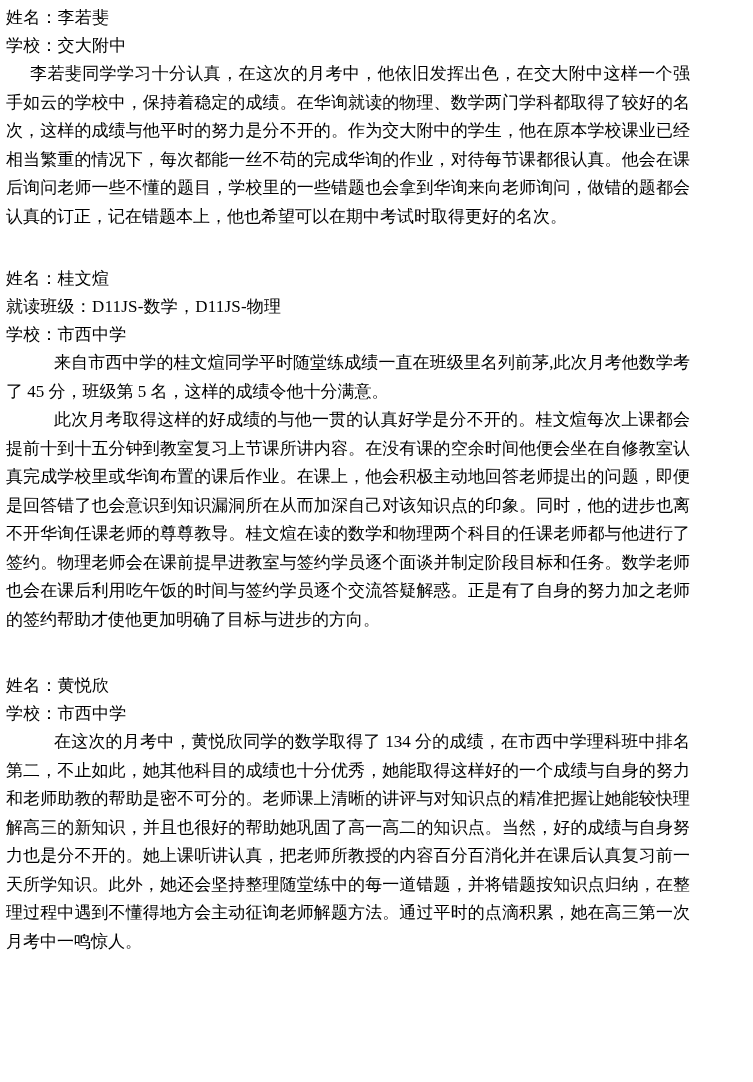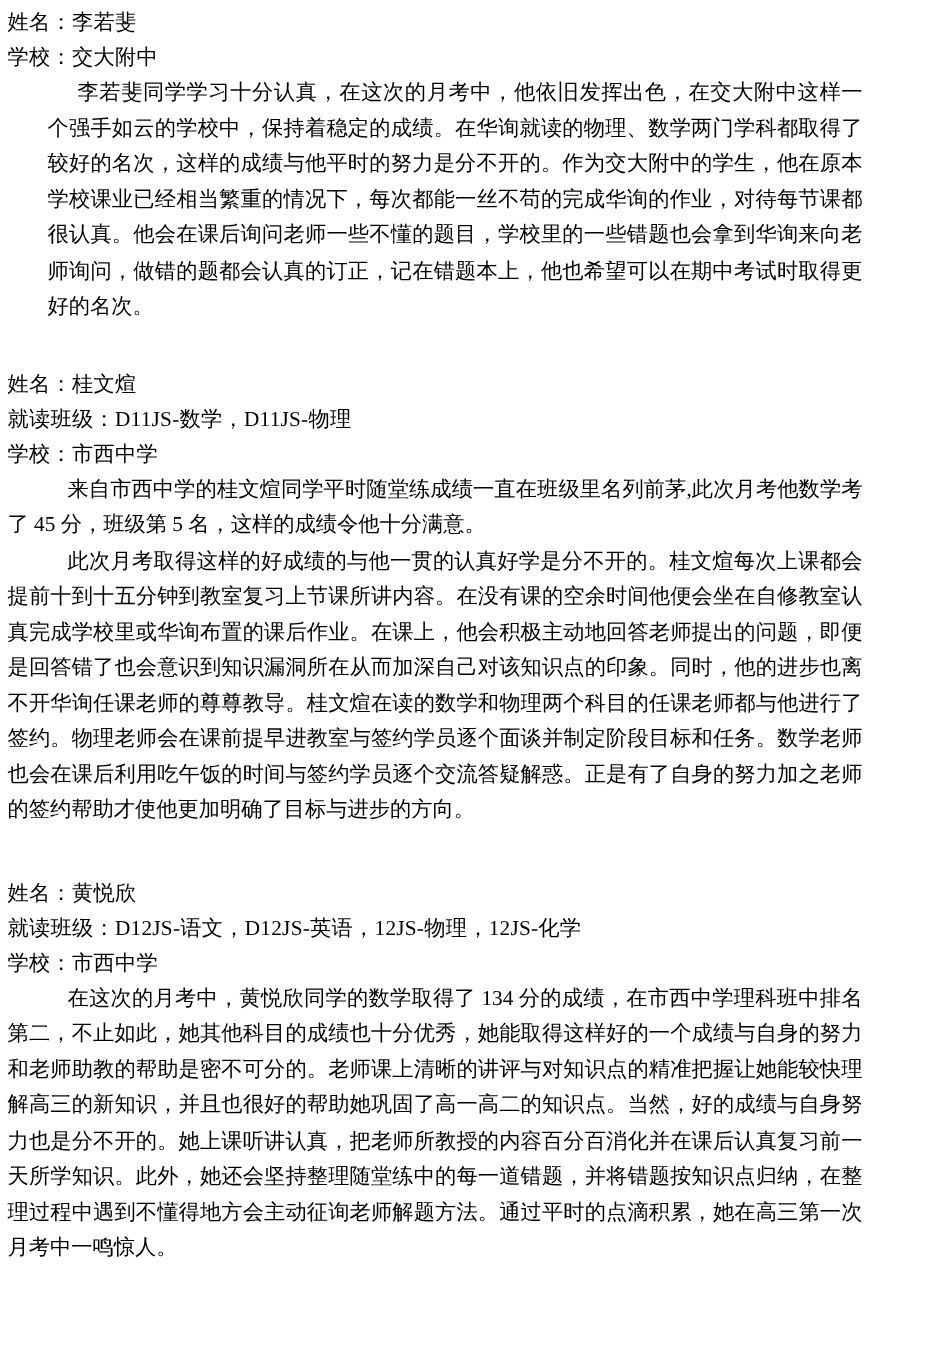--- a/index.html
+++ b/index.html
@@ -27,21 +27,21 @@
     white-space: nowrap;
     letter-spacing: 0.2px;
   }
   .para {
     font-size: 17px;
     line-height: 28.5px;
     text-align: justify;
     text-justify: inter-ideograph;
     margin: 0;
   }
-  .indent-1 { text-indent: 24px; margin-left: 32px; }
+  .indent-1 { text-indent: 24px; }
   .indent-2 { text-indent: 48px; }
   .gap-block { height: 30px; }
   .gap-block-2 { height: 34px; }
 </style>
 </head>
 <body>
 
 <div class="page">
 
   <div class="student">
@@ -70,21 +70,18 @@
     <p class="para indent-2">此次月考取得这样的好成绩的与他一贯的认真好学是分不开的。桂文煊每次上课都会提前十到十五分钟到教室复习上节课所讲内容。在没有课的空余时间他便会坐在自修教室认真完成学校里或华询布置的课后作业。在课上，他会积极主动地回答老师提出的问题，即便是回答错了也会意识到知识漏洞所在从而加深自己对该知识点的印象。同时，他的进步也离不开华询任课老师的尊尊教导。桂文煊在读的数学和物理两个科目的任课老师都与他进行了签约。物理老师会在课前提早进教室与签约学员逐个面谈并制定阶段目标和任务。数学老师也会在课后利用吃午饭的时间与签约学员逐个交流答疑解惑。正是有了自身的努力加之老师的签约帮助才使他更加明确了目标与进步的方向。</p>
   </div>
 
   <div class="gap-block-2"></div>
 
   <div class="student">
     <div class="field-line">
       <span>姓名：</span><span>黄悦欣</span>
     </div>
     <div class="field-line">
-      <span>就读班级：</span><span>D12JS-语文，D12JS-英语，12JS-物理，12JS-化学</span>
-    </div>
-    <div class="field-line">
       <span>学校：</span><span>市西中学</span>
     </div>
     <p class="para indent-2">在这次的月考中，黄悦欣同学的数学取得了 134 分的成绩，在市西中学理科班中排名第二，不止如此，她其他科目的成绩也十分优秀，她能取得这样好的一个成绩与自身的努力和老师助教的帮助是密不可分的。老师课上清晰的讲评与对知识点的精准把握让她能较快理解高三的新知识，并且也很好的帮助她巩固了高一高二的知识点。当然，好的成绩与自身努力也是分不开的。她上课听讲认真，把老师所教授的内容百分百消化并在课后认真复习前一天所学知识。此外，她还会坚持整理随堂练中的每一道错题，并将错题按知识点归纳，在整理过程中遇到不懂得地方会主动征询老师解题方法。通过平时的点滴积累，她在高三第一次月考中一鸣惊人。</p>
   </div>
 
 </div>
 
 </body></html>

